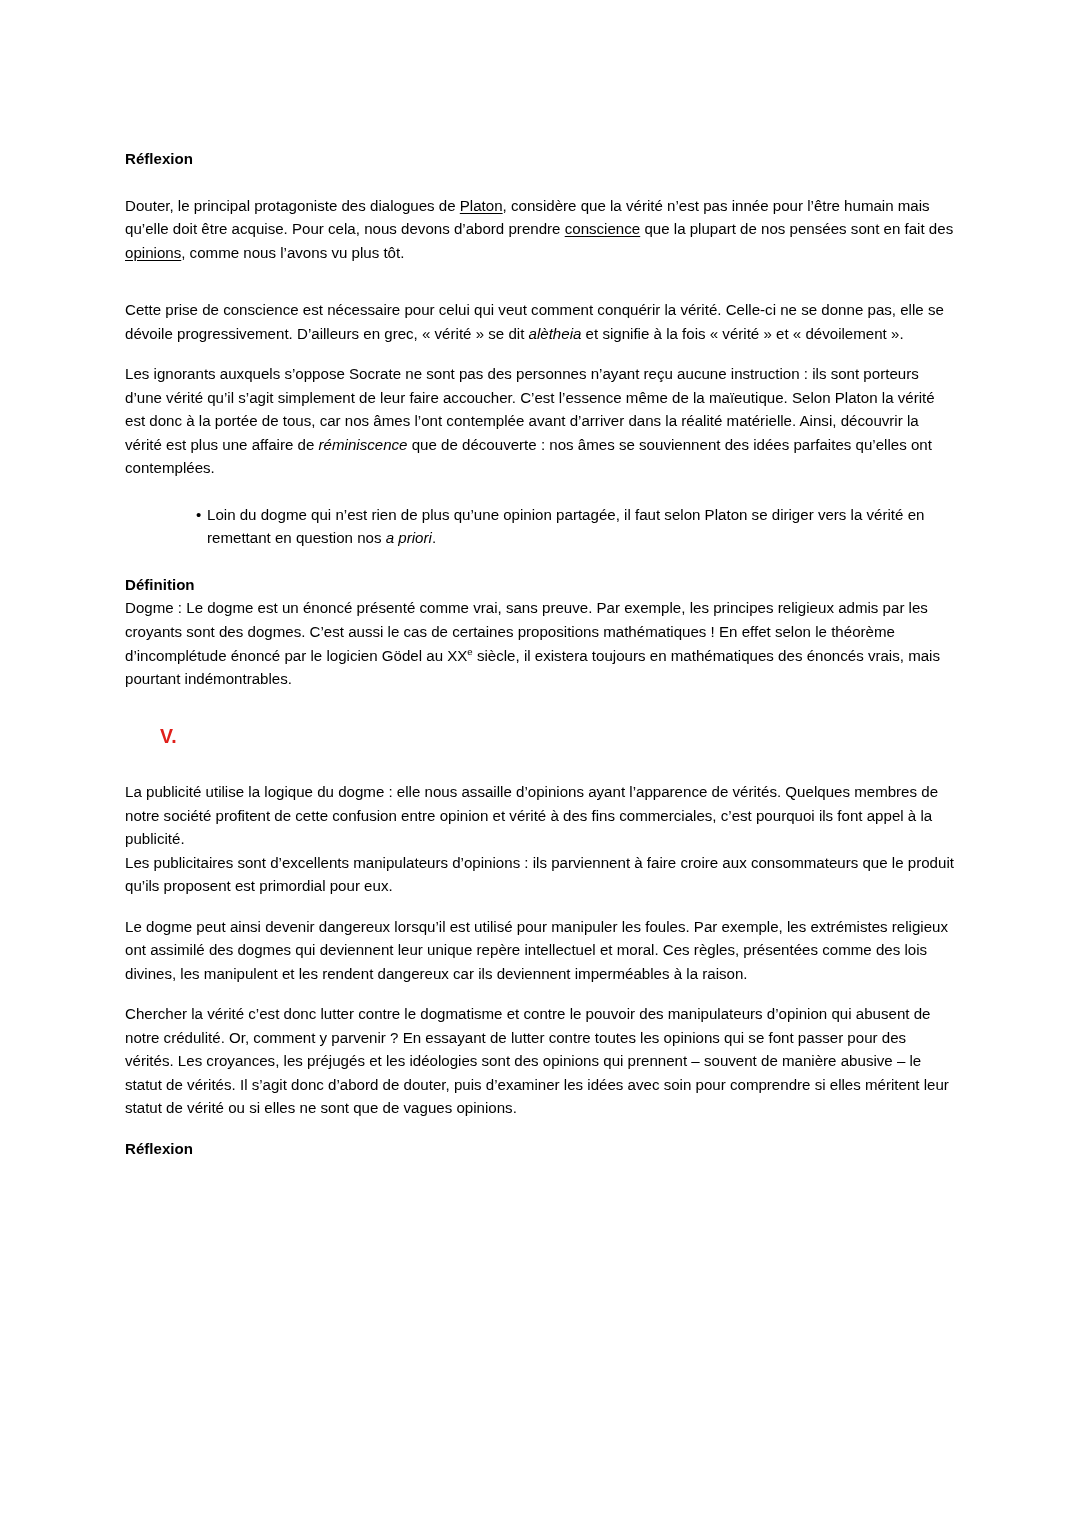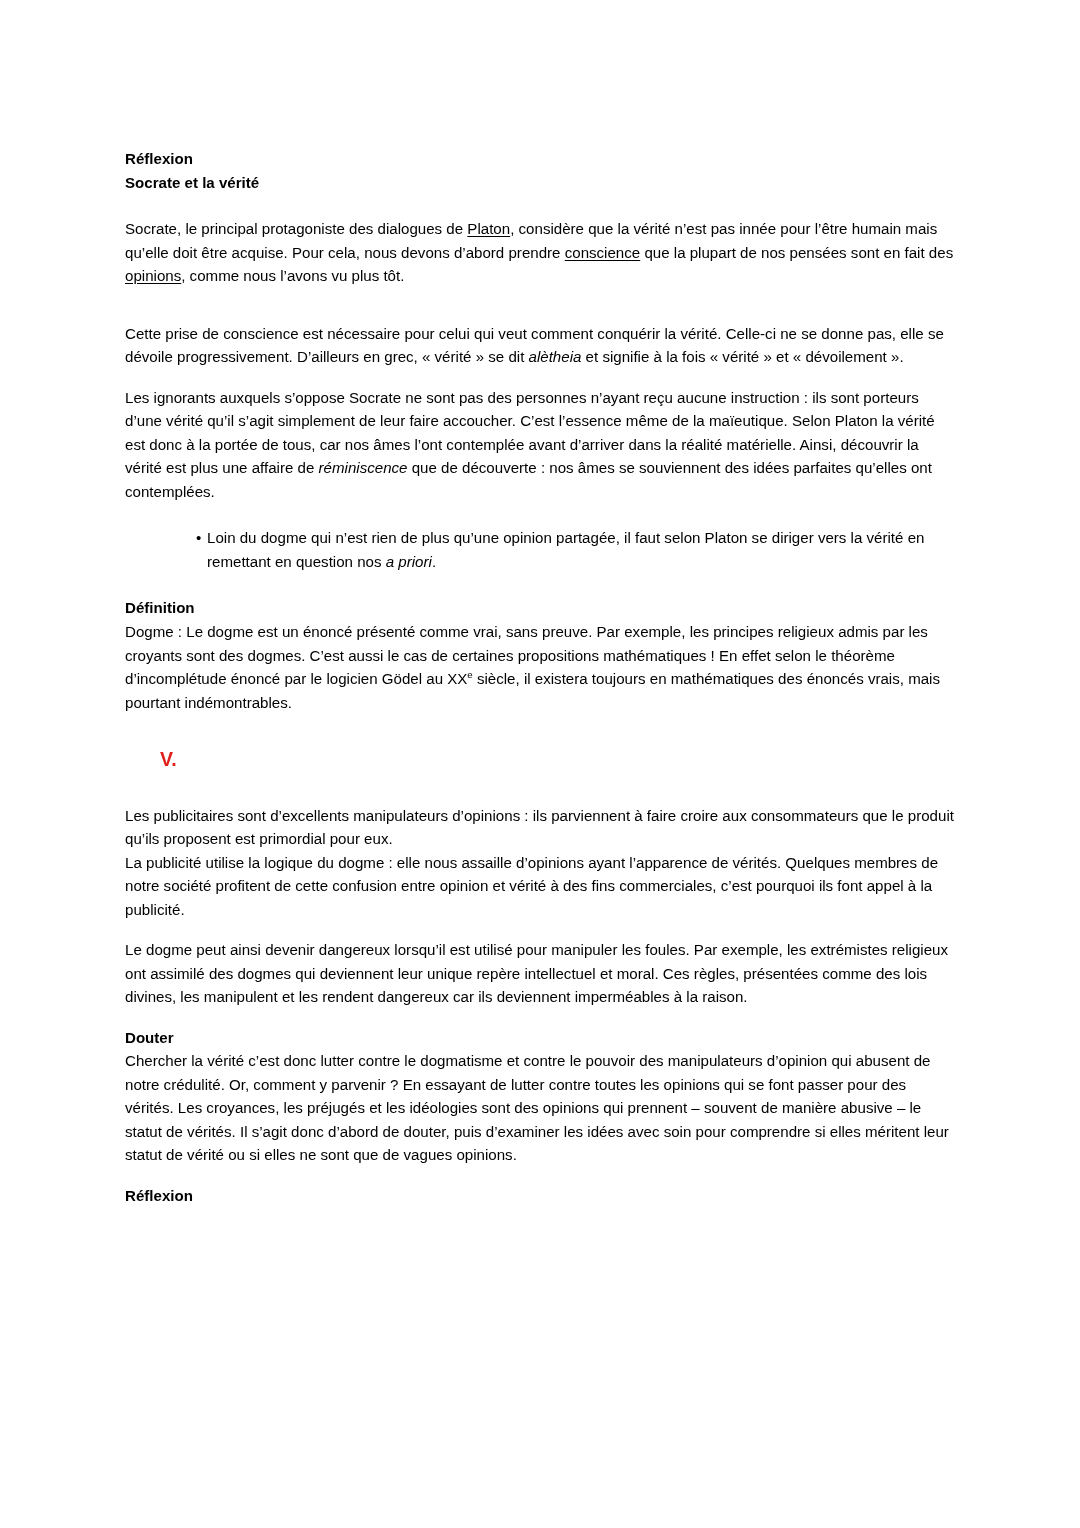--- a/index.html
+++ b/index.html
@@ -80,26 +80,25 @@
   }
 </style>
 </head>
 <body>
 
 <div class="page">
   <div class="doc-body">
 
     <div class="blk-heading">
       <div>Réflexion</div>
-      <div>Socrate et la vérité</div>
     </div>
 
     <div class="gap-lg"></div>
 
-    <p><span>Socrate, le principal protagoniste des dialogues de </span><u>Platon</u><span>, considère que la vérité n’est pas innée pour l’être humain mais qu’elle doit être acquise. Pour cela, nous devons d’abord prendre </span><u>conscience</u><span> que la plupart de nos pensées sont en fait des </span><u>opinions</u><span>, comme nous l’avons vu plus tôt.</span></p>
+    <p><span>Douter, le principal protagoniste des dialogues de </span><u>Platon</u><span>, considère que la vérité n’est pas innée pour l’être humain mais qu’elle doit être acquise. Pour cela, nous devons d’abord prendre </span><u>conscience</u><span> que la plupart de nos pensées sont en fait des </span><u>opinions</u><span>, comme nous l’avons vu plus tôt.</span></p>
 
     <div class="gap-md"></div>
 
 
     <div class="gap-md"></div>
 
     <p><span>Cette prise de conscience est nécessaire pour celui qui veut comment conquérir la vérité. Celle-ci ne se donne pas, elle se dévoile progressivement. D’ailleurs en grec, « vérité » se dit </span><i>alètheia</i><span> et signifie à la fois « vérité » et « dévoilement ».</span></p>
 
     <div class="gap-md"></div>
 
@@ -123,34 +122,31 @@
     <p><b>Dogme :</b><span> Le dogme est un énoncé présenté comme vrai, sans preuve. Par exemple, les principes religieux admis par les croyants sont des dogmes. C’est aussi le cas de certaines propositions mathématiques ! En effet selon le théorème d’incomplétude énoncé par le logicien Gödel au XX</span><sup>e</sup><span> siècle, il existera toujours en mathématiques des énoncés vrais, mais pourtant indémontrables.</span></p>
 
     <div style="height:30px"></div>
 
     <div class="section-title" style="color: rgb(224, 32, 27);">
       <span class="numeral">V.</span>
     </div>
 
     <div style="height:29px"></div>
 
+    <p><span>La publicité utilise la logique du dogme : elle nous assaille d’opinions ayant l’apparence de vérités. Quelques membres de notre société profitent de cette confusion entre </span><b>opinion</b><span> et </span><b>vérité</b><span> à des fins commerciales, c’est pourquoi ils font appel à la </span><b>publicité</b><span>.</span></p>
+
     <p><span>Les publicitaires sont d’excellents manipulateurs d’opinions : ils parviennent à faire croire aux consommateurs que le produit qu’ils proposent est </span><b>primordial</b><span> pour eux.</span></p>
-
-    <p><span>La publicité utilise la logique du dogme : elle nous assaille d’opinions ayant l’apparence de vérités. Quelques membres de notre société profitent de cette confusion entre </span><b>opinion</b><span> et </span><b>vérité</b><span> à des fins commerciales, c’est pourquoi ils font appel à la </span><b>publicité</b><span>.</span></p>
 
 
     <div class="gap-md"></div>
 
     <p>Le dogme peut ainsi devenir dangereux lorsqu’il est utilisé pour manipuler les foules. Par exemple, les extrémistes religieux ont assimilé des dogmes qui deviennent leur unique repère intellectuel et moral. Ces règles, présentées comme des lois divines, les manipulent et les rendent dangereux car ils deviennent imperméables à la raison.</p>
 
     <div class="gap-md"></div>
 
-    <div class="blk-heading">
-      <div>Douter</div>
-    </div>
 
     <p>Chercher la vérité c’est donc lutter contre le dogmatisme et contre le pouvoir des manipulateurs d’opinion qui abusent de notre crédulité. Or, comment y parvenir ? En essayant de lutter contre toutes les opinions qui se font passer pour des vérités. Les croyances, les préjugés et les idéologies sont des opinions qui prennent – souvent de manière abusive – le statut de vérités. Il s’agit donc d’abord de douter, puis d’examiner les idées avec soin pour comprendre si elles méritent leur statut de vérité ou si elles ne sont que de vagues opinions.</p>
 
     <div class="gap-md"></div>
 
     <div class="blk-heading">
       <div>Réflexion</div>
     </div>
 
   </div>

